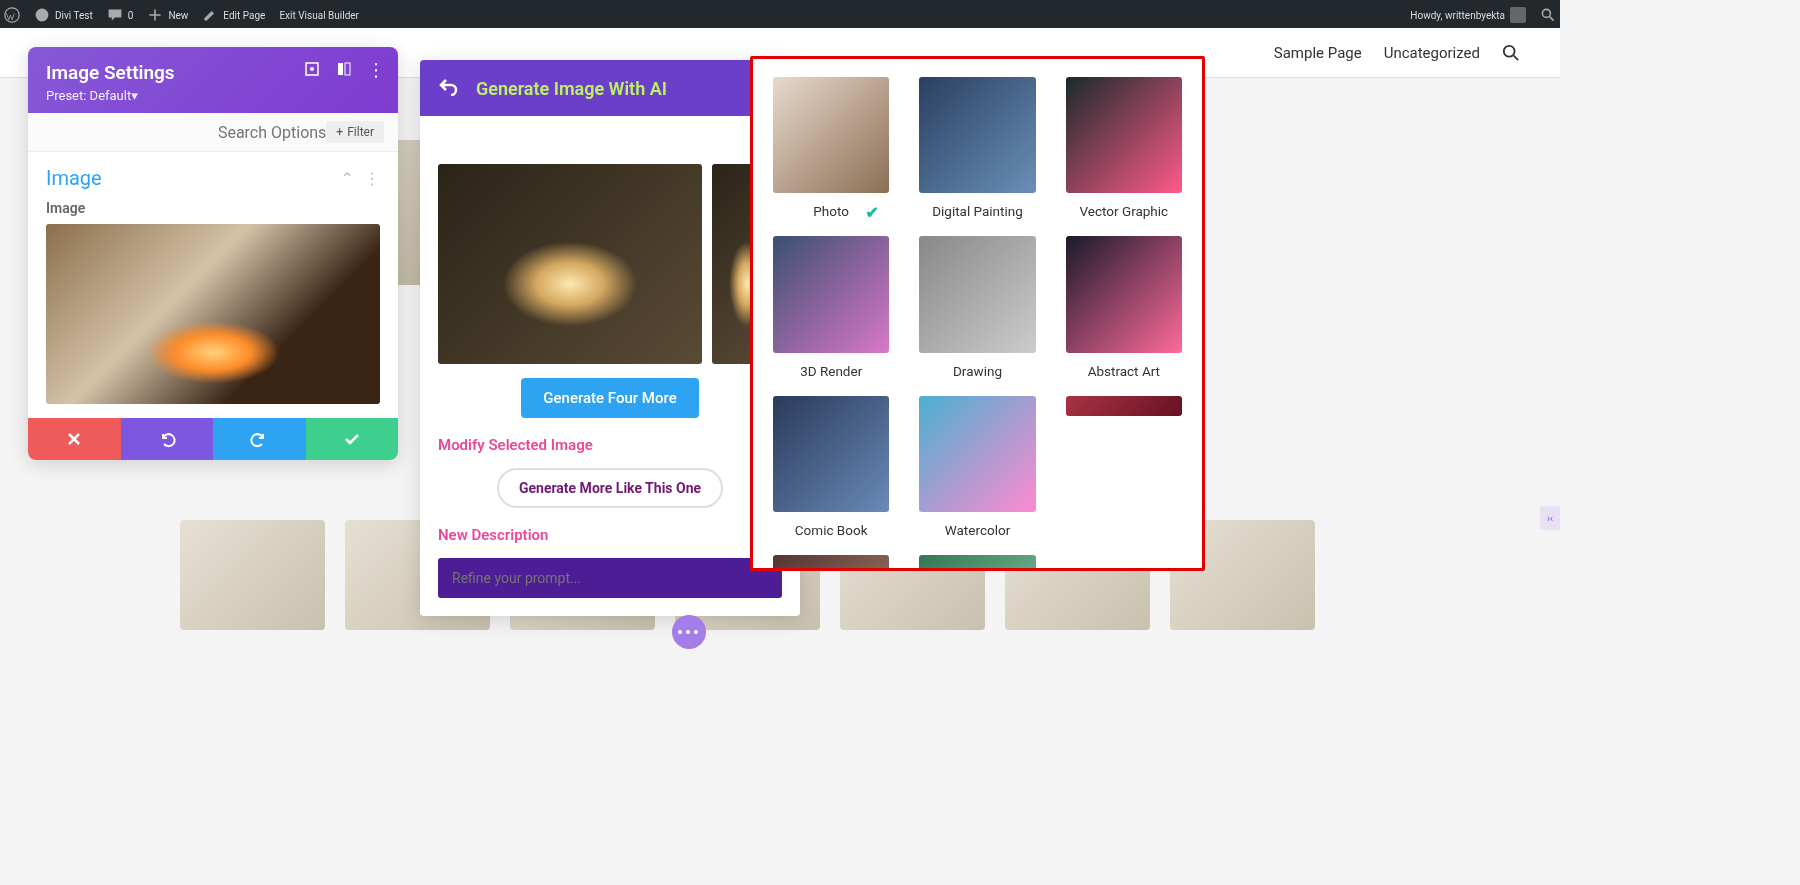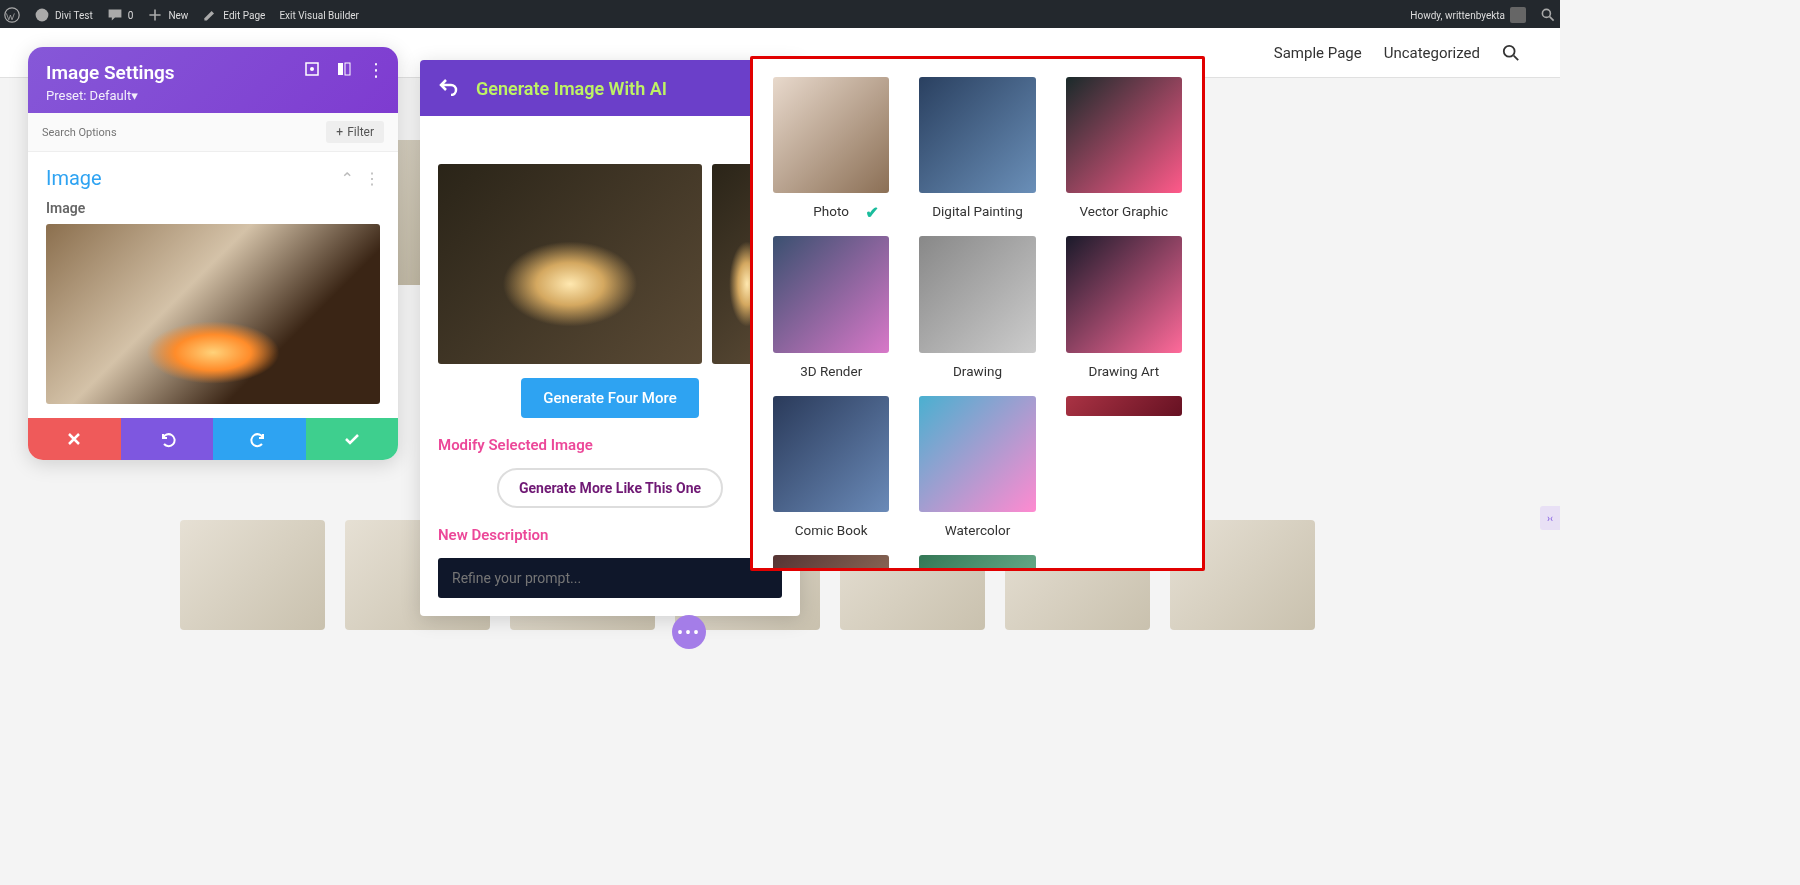--- a/index.html
+++ b/index.html
@@ -17,31 +17,31 @@
 .page-bg .nav-link { cursor: pointer; }
 .page-bg .search-ico { width: 18px; height: 18px; }
 
 
 .bg-gallery { position: absolute; top: 140px; left: 180px; right: 100px; display: flex; flex-wrap: wrap; gap: 20px; }
 .bg-gallery .thumb { width: 145px; height: 145px; background: linear-gradient(135deg,#d8d2c4,#b9b09a); border-radius: 4px; }
 .bg-row-bottom { position: absolute; top: 520px; left: 180px; right: 100px; display: flex; gap: 20px; }
 .bg-row-bottom .thumb { width: 145px; height: 110px; background: linear-gradient(135deg,#e6e0d4,#c9c1ae); border-radius: 4px; }
 
 
-.settings-panel { position: absolute; left: 28px; top: 47px; width: 370px; background: #fff; border-radius: 15px; box-shadow: 0 4px 20px rgba(0,0,0,0.15); overflow: hidden; }
+.settings-panel { position: absolute; left: 28px; top: 47px; width: 370px; background: #fff; border-radius: 8px; box-shadow: 0 4px 20px rgba(0,0,0,0.15); overflow: hidden; }
 .sp-header { background: linear-gradient(135deg, #8658d8, #7e3bd0); color: #fff; padding: 14px 18px 10px; }
 .sp-title { font-size: 19px; font-weight: 600; margin-bottom: 4px; }
 .sp-preset { font-size: 13px; opacity: 0.9; display: flex; align-items: center; }
 .sp-header-icons { position: absolute; top: 14px; right: 14px; display: flex; gap: 16px; }
 .sp-header-icons span { width: 16px; height: 16px; cursor: pointer; display: flex; align-items: center; justify-content: center; }
 .sp-tabs { display: flex; background: #a47de8; color: #fff; font-size: 14px; }
 .sp-tab { flex: 1; text-align: center; padding: 10px 0; cursor: pointer; }
 .sp-tab.active { background: #8e5ed9; font-weight: 500; }
 .sp-search-row { display: flex; align-items: center; padding: 8px 14px; border-bottom: 1px solid #eee; background: #fafafa; }
-.sp-search-row input { flex: 1; border: none; background: transparent; font-size: 11px; color: #1d4ed8; outline: none; }
+.sp-search-row input { flex: 1; border: none; background: transparent; font-size: 16px; color: #1d4ed8; outline: none; text-align: right; }
 .sp-filter { background: #eee; border-radius: 3px; padding: 4px 10px; font-size: 12px; color: #555; display: flex; align-items: center; gap: 4px; cursor: pointer; }
 .sp-body { padding: 14px 18px; }
 .sp-section-title-row { display: flex; align-items: center; justify-content: space-between; margin-bottom: 10px;}
 .sp-section-title { color: #2ea3f2; font-size: 20px; font-weight: 400; }
 .sp-section-icons { display: flex; gap: 10px; color: #bbb; }
 .sp-label { font-size: 14px; color: #666; font-weight: 600; margin: 10px 0 8px; }
 .sp-image { width: 100%; height: 180px; background: linear-gradient(135deg,#8b6f4e 0%,#d4c2a8 40%,#3a2515 70%); border-radius: 3px; position: relative; overflow: hidden; }
 .sp-image::after { content:""; position:absolute; bottom:20px; left:30%; width:40%; height:35%; background: radial-gradient(ellipse,#ffd27a 0%,#ff8c2a 40%,transparent 70%); }
 .sp-footer { display: flex; }
 .sp-footer button { flex: 1; border: none; height: 42px; cursor: pointer; color: #fff; display: flex; align-items: center; justify-content: center; }
@@ -55,21 +55,21 @@
 .ai-header { background: #6b3fc9; color: #bef264; padding: 16px 18px; display: flex; align-items: center; gap: 18px; }
 .ai-back { cursor: pointer; }
 .ai-title { font-size: 18px; font-weight: 600; }
 .ai-body { padding: 12px 18px 18px; margin-top: 36px; }
 .ai-grid { display: flex; gap: 10px; margin-bottom: 14px; }
 .ai-grid .aimg { flex: 1; height: 200px; background: linear-gradient(135deg,#2a2418,#5a4a35); border-radius: 3px; position: relative; overflow: hidden; }
 .aimg::after { content:""; position:absolute; bottom:30px; left:20%; width:60%; height:50%; background: radial-gradient(ellipse at center,#ffe8b0 0%,#d4a860 30%,transparent 60%); }
 .ai-gen-btn { background: #2ea3f2; color: #fff; border: none; padding: 11px 22px; border-radius: 4px; font-size: 15px; font-weight: 500; display: block; margin: 0 auto 18px; cursor: pointer; }
 .ai-subtitle { font-size: 15px; font-weight: 600; color: #ec4899; margin-bottom: 14px; }
 .ai-pill-btn { background: #fff; border: 2px solid #ddd; border-radius: 24px; padding: 10px 20px; font-size: 14px; color: #701a75; display: block; margin: 0 auto 18px; cursor: pointer; font-weight: bold; }
-.ai-refine { width: 100%; background: #0f172a; border: none; border-radius: 3px; padding: 12px 14px; font-size: 14px; color: #888; outline: none; }
+.ai-refine { width: 100%; background: #4c1d95; border: none; border-radius: 3px; padding: 12px 14px; font-size: 14px; color: #888; outline: none; }
 
 
 .style-popup { position: absolute; left: 750px; top: 56px; width: 455px; height: 515px; background: #fff; border: 3px solid #e10000; border-radius: 2px; padding: 18px 20px 0; overflow: hidden; }
 .style-grid { display: grid; grid-template-columns: repeat(3, 1fr); gap: 16px 30px; }
 .style-item { text-align: center; cursor: pointer; }
 .style-thumb { width: 100%; aspect-ratio: 1; border-radius: 3px; margin-bottom: 8px; background: #888; }
 .st-photo { background: linear-gradient(135deg,#e8d9cc,#8b6f55); }
 .st-digital { background: linear-gradient(135deg,#2a4060,#6a8fb8); }
 .st-concept { background: linear-gradient(135deg,#1a2838,#4a6888); }
 .st-vector { background: linear-gradient(135deg,#1a2a2a,#ff5a8a); }
@@ -250,21 +250,21 @@
   </div>
 </div>
 
 <div class="style-popup">
   <div class="style-grid" id="style-grid">
       <div class="style-item"><div class="style-thumb st-photo"></div><div class="style-name">Photo<span class="style-check">✔</span></div></div>
       <div class="style-item"><div class="style-thumb st-digital"></div><div class="style-name">Digital Painting</div></div>
       <div class="style-item"><div class="style-thumb st-vector"></div><div class="style-name">Vector Graphic</div></div>
       <div class="style-item"><div class="style-thumb st-3d"></div><div class="style-name">3D Render</div></div>
       <div class="style-item"><div class="style-thumb st-drawing"></div><div class="style-name">Drawing</div></div>
-      <div class="style-item"><div class="style-thumb st-abstract"></div><div class="style-name">Drawing Art</div></div>
+      <div class="style-item"><div class="style-thumb st-abstract"></div><div class="style-name">Abstract Art</div></div>
       <div class="style-item"><div class="style-thumb st-comic"></div><div class="style-name">Comic Book</div></div>
       <div class="style-item"><div class="style-thumb st-watercolor"></div><div class="style-name">Watercolor</div></div>
       <div class="style-item">
         <div class="style-thumb st-next1" style="height: 20px; aspect-ratio: auto;"></div>
       </div>
       <div class="style-item">
         <div class="style-thumb st-next2" style="height: 20px; aspect-ratio: auto;"></div>
       </div>
       <div class="style-item">
         <div class="style-thumb st-next3" style="height: 20px; aspect-ratio: auto;"></div>

